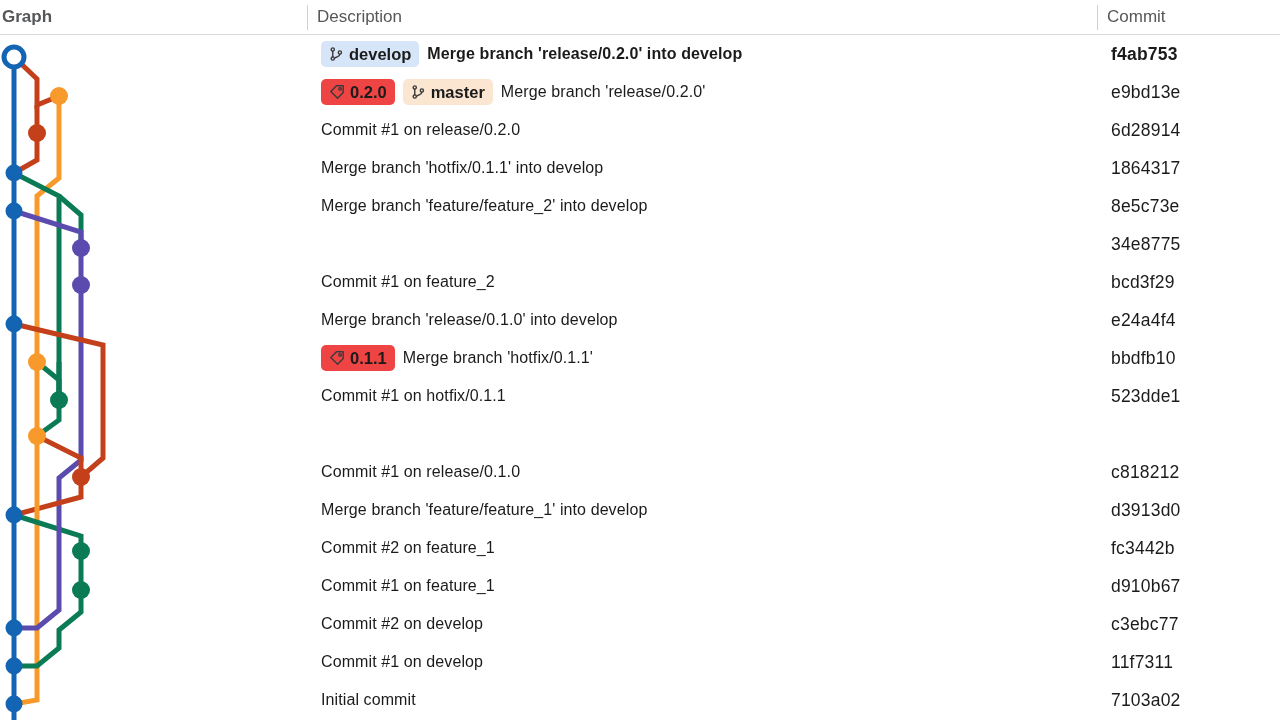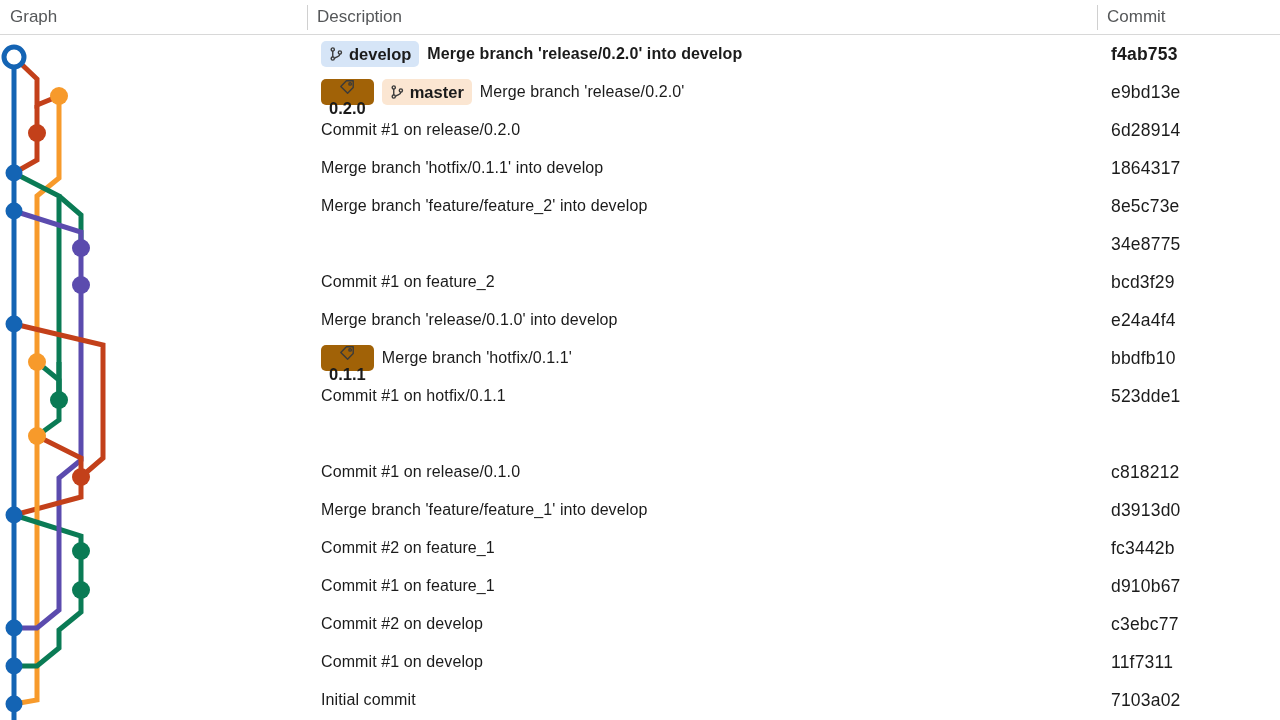--- a/index.html
+++ b/index.html
@@ -34,21 +34,21 @@
   }
   .header-cell {
     position: absolute;
     top: 0;
     height: 34px;
     line-height: 34px;
     font-size: 17px;
     color: #555759;
     white-space: nowrap;
   }
-  .header-cell.graph    { left: 10px; }
+  .header-cell.graph    { left: 2px; font-weight: bold; }
   .header-cell.desc     { left: 317px; }
   .header-cell.commit   { left: 1107px; }
 
   .header-divider {
     position: absolute;
     top: 5px;
     width: 1px;
     height: 25px;
     background: #d0d0d0;
   }
@@ -107,21 +107,21 @@
     padding: 0 8px;
     border-radius: 5px;
     font-size: 16.5px;
     font-weight: bold;
     color: #1b1b1b;
     box-sizing: border-box;
     line-height: 1;
   }
   .badge.branch-head { background: #d6e5f7; }
   .badge.branch      { background: #fbe6d2; }
-  .badge.tag         { background: #a16207; flex-direction: column; }
+  .badge.tag         { background: #ef4444; }
   .badge svg { display: block; flex: 0 0 auto; }
 
   
   .graph-layer {
     position: absolute;
     left: 0; top: 0;
     width: 307px;
     height: 720px;
     pointer-events: none;
   }

